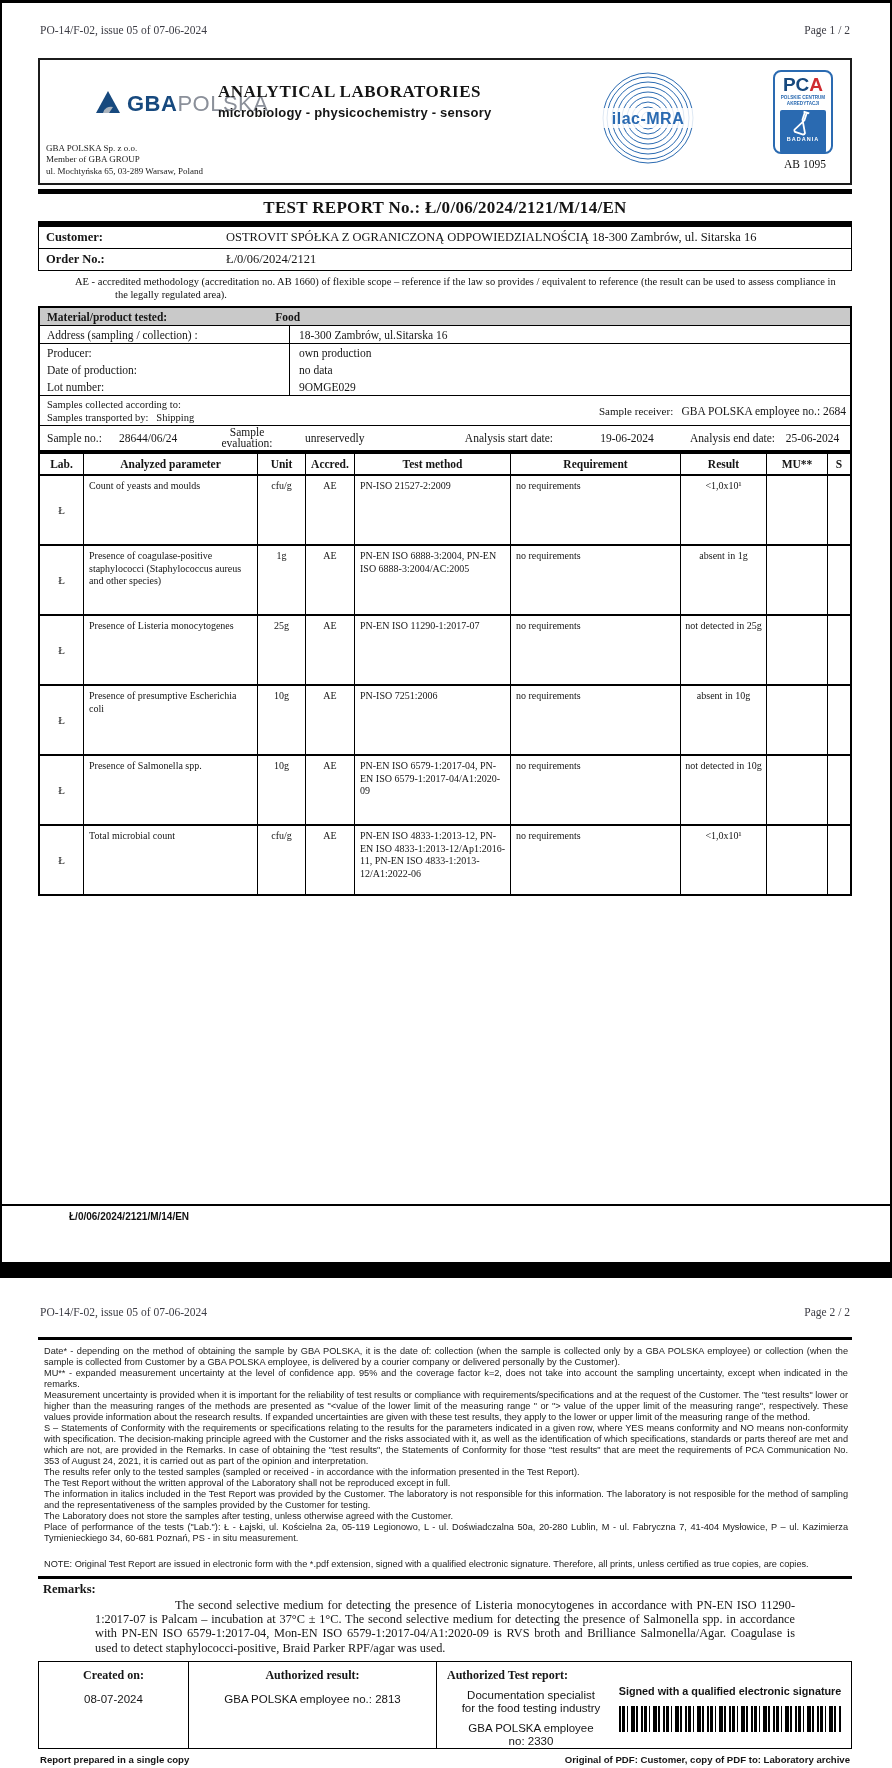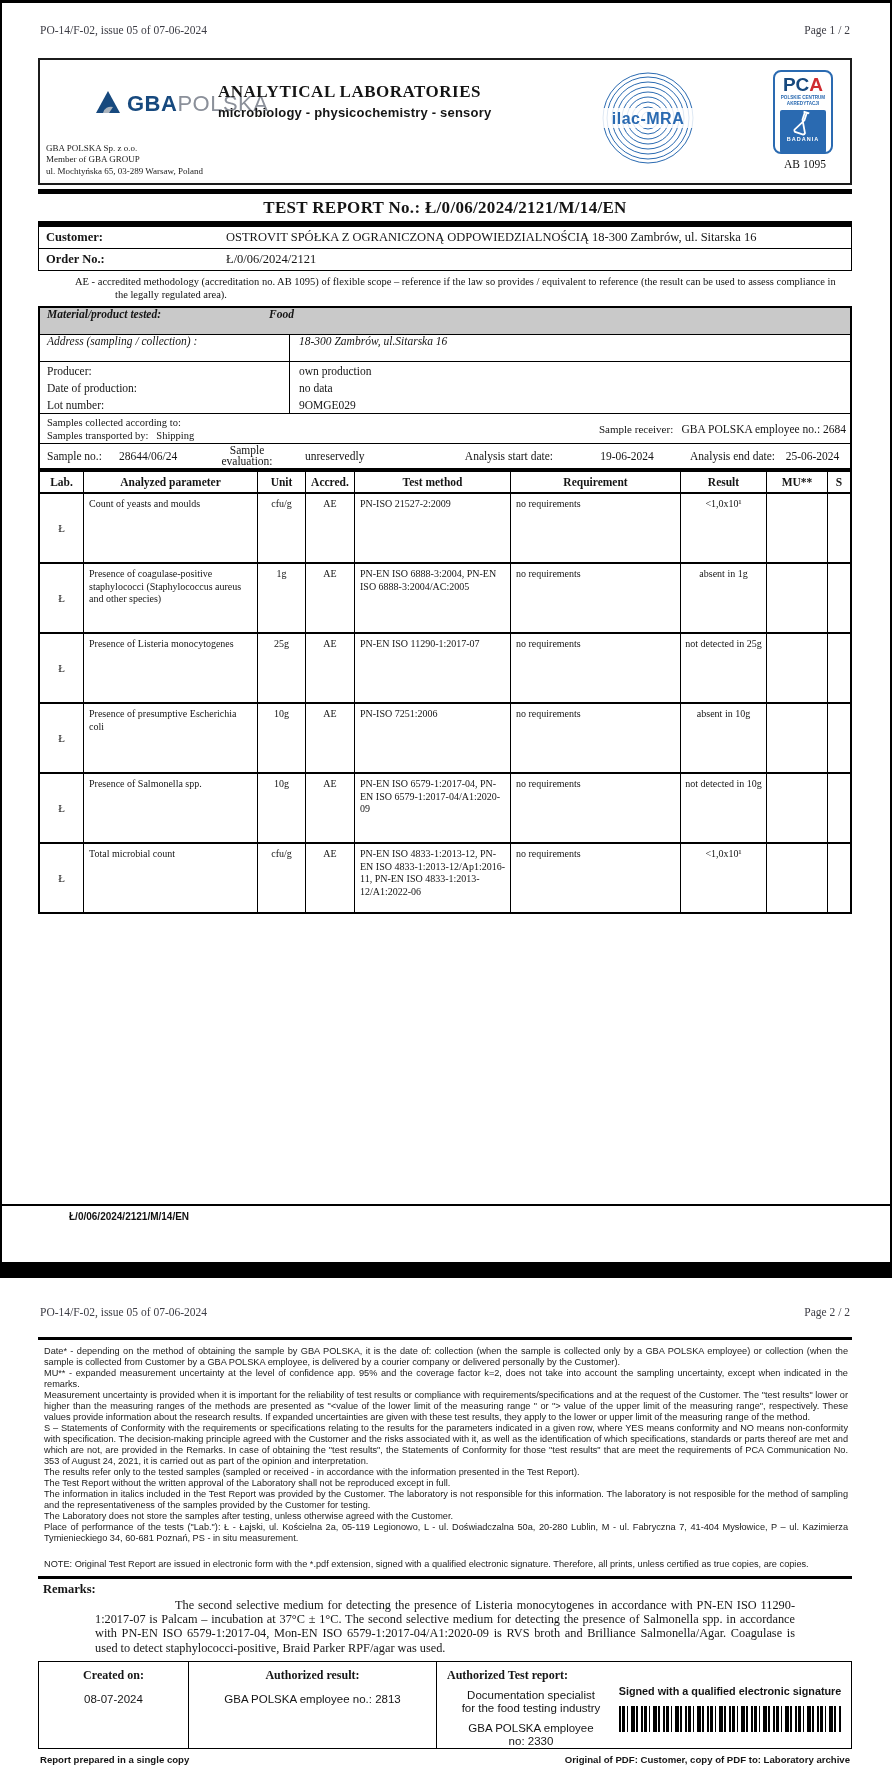--- a/index.html
+++ b/index.html
@@ -49,21 +49,21 @@
   .cust-row{display:flex;align-items:center;height:21px;font-size:12.5px;}
   .cust-row + .cust-row{border-top:1px solid #000;}
   .cust-label{width:180px;padding-left:7px;font-weight:bold;}
   .ae-note{font-size:10.5px;line-height:13px;padding:4px 10px 5px 77px;text-indent:-40px;color:#111;}
 
   .sections{border:2px solid #000;box-sizing:border-box;}
   .sec{box-sizing:border-box;font-size:11.5px;}
   .sec + .sec{border-top:1.5px solid #000;}
   .sec-gray{background:#c9c9c9;}
   .sec-gray2{background:#d4d4d4;}
-  .row-line{display:flex;height:26px;font-style:italic;}
+  .row-line{display:flex;align-items:center;height:17px;}
   .lbl{padding-left:7px;}
   .bold{font-weight:bold;}
   .mat-val{margin-left:108px;}
   .split{display:flex;}
   .split .left{width:249px;padding-left:7px;box-sizing:border-box;}
   .split .right{flex:1;border-left:1px solid #000;padding-left:9px;box-sizing:border-box;}
   .prod-row{display:flex;align-items:center;height:17px;}
   .prod-name{margin-left:92px;}
   .prod-date{margin-left:auto;padding-right:8px;}
   .three-rows .line{height:17px;display:flex;align-items:center;}
@@ -203,21 +203,21 @@
     <div class="cust-row">
       <span class="cust-label">Customer:</span>
       <span>OSTROVIT SPÓŁKA Z OGRANICZONĄ ODPOWIEDZIALNOŚCIĄ 18-300 Zambrów, ul. Sitarska 16</span>
     </div>
     <div class="cust-row">
       <span class="cust-label">Order No.:</span>
       <span>Ł/0/06/2024/2121</span>
     </div>
   </div>
 
-  <div class="ae-note">AE - accredited methodology (accreditation no. AB 1095) of flexible scope – reference if the law so provides / equivalent to reference (the result can be used to assess compliance in the legally regulated area).</div>
+  <div class="ae-note">AE - accredited methodology (accreditation no. AB 1660) of flexible scope – reference if the law so provides / equivalent to reference (the result can be used to assess compliance in the legally regulated area).</div>
 
   <div class="sections">
     <div class="sec sec-gray row-line">
       <span class="lbl bold">Material/product tested:</span>
       <span class="bold mat-val">Food</span>
     </div>
     <div class="sec split">
       <div class="left row-line" style="padding-left:7px;">Address (sampling / collection) :</div>
       <div class="right row-line">18-300 Zambrów, ul.Sitarska 16</div>
     </div>

